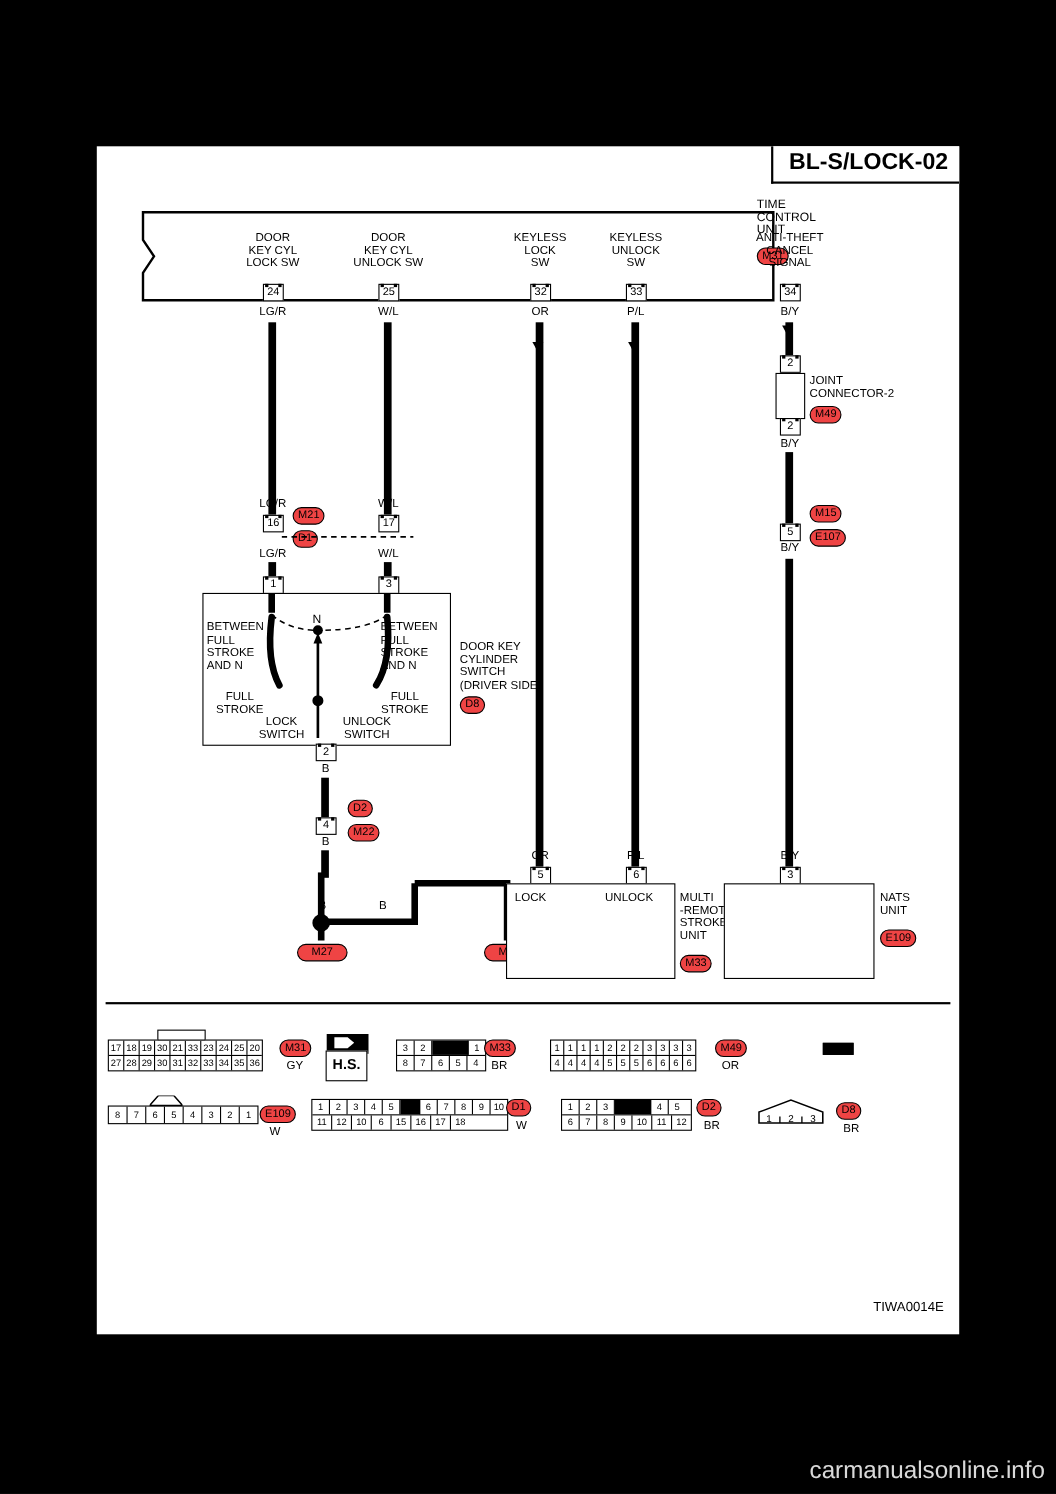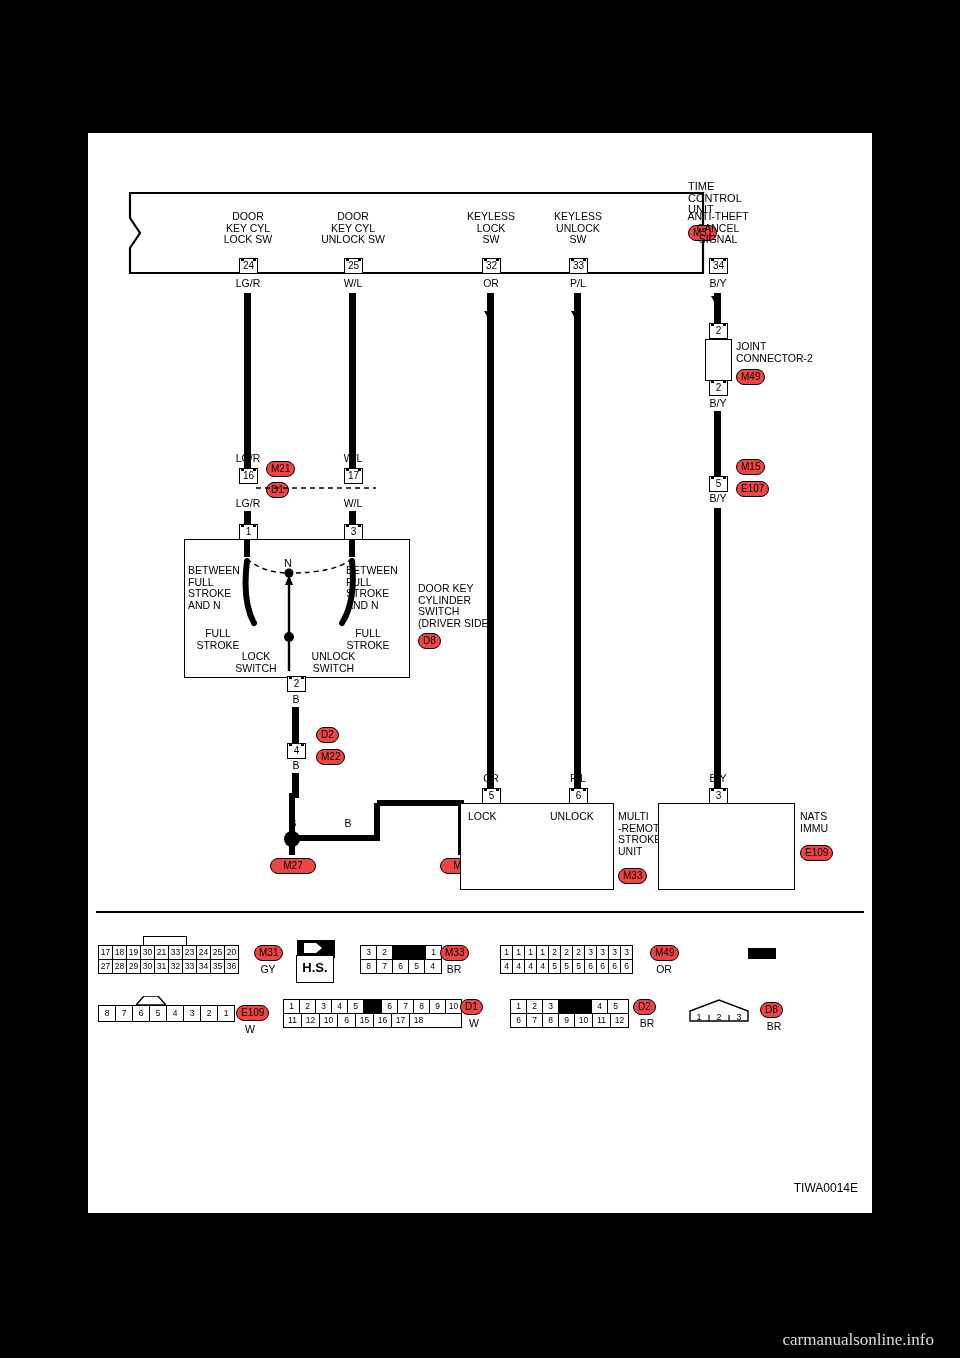--- a/index.html
+++ b/index.html
@@ -1,19 +1,19 @@
 <!DOCTYPE html>
 <html><head>
 <meta charset="utf-8">
 <style>
   html,body{margin:0;padding:0;background:#000;}
   body{width:960px;height:1358px;position:relative;font-family:"Liberation Sans",sans-serif;}
   .page{position:absolute;left:88px;top:133px;width:784px;height:1080px;background:#fff;}
   .titlebox{position:absolute;right:0;top:0;border:2px solid #000;border-right:none;border-top:none;padding:3px 10px 5px 14px;font-size:21px;font-weight:bold;background:#fff;}
-  .wm{position:absolute;right:26px;bottom:8px;color:#fff;font-size:17px;opacity:.85;font-family:Liberation Serif, serif;}
+  .wm{position:absolute;right:10px;bottom:8px;color:#fff;font-size:22px;opacity:.85;font-family:Liberation Sans, sans-serif;}
   .lbl{position:absolute;font-size:10.5px;line-height:11.5px;text-align:center;white-space:pre;}
   .lbl.left{text-align:left;}
   .vline{position:absolute;background:#000;}
   .pin{position:absolute;border:1.6px solid #000;background:#fff;font-size:10px;text-align:center;line-height:13px;width:17px;height:14px;}
   .pin:before{content:"";position:absolute;left:1px;top:-1px;width:3px;height:3px;background:#000;}
   .pin:after{content:"";position:absolute;right:1px;top:-1px;width:3px;height:3px;background:#000;}
   .oval{position:absolute;border:1.4px solid #000;border-radius:9px;background:#ef4444;font-size:10px;text-align:center;line-height:13px;height:14px;padding:0 4px;}
   .box{position:absolute;border:1.8px solid #000;background:#fff;}
   .conn{position:absolute;border:1.5px solid #000;background:#fff;display:flex;}
   .conn .cell{border-right:1px solid #000;font-size:8.5px;text-align:center;min-width:13px;line-height:13px;height:13px;}
@@ -24,20 +24,21 @@
   .cname{position:absolute;font-size:10.5px;line-height:12px;text-align:center;}
   .sep{position:absolute;background:#000;height:2px;}
   .arrow{position:absolute;width:0;height:0;border-left:5px solid transparent;border-right:5px solid transparent;border-top:9px solid #000;}
   .hs{position:absolute;border:1.6px solid #000;background:#fff;width:36px;height:26px;font-size:13px;font-weight:bold;text-align:center;line-height:34px;}
 </style>
 </head>
 <body>
 
 <div class="page">
 
+  <div class="titlebox">BL-S/LOCK-02</div>
 
   <svg width="784" height="120" style="position:absolute;left:0;top:50px">
     <path d="M 42 10 L 615 10 L 615 90 L 42 90 L 42 65 L 52 50 L 42 35 Z" fill="none" stroke="#000" stroke-width="2.2"></path>
   </svg>
 
   <div class="lbl" style="left:600px;top:48px;width:90px;text-align:left;font-size:11px;">TIME
 CONTROL
 UNIT</div>
   <div class="oval" style="left:600px;top:92px;">M31</div>
 
@@ -198,21 +199,21 @@
   <div class="lbl left" style="left:530px;top:678px;width:70px;">MULTI
 -REMOTE
 STROKE
 UNIT</div>
   <div class="oval" style="left:530px;top:735px;">M33</div>
 
   <div class="lbl" style="left:600px;top:640px;width:60px;">B/Y</div>
   <div class="pin" style="left:621px;top:655px;">3</div>
   <div class="box" style="left:570px;top:670px;width:135px;height:85px;"></div>
   <div class="lbl left" style="left:712px;top:678px;width:60px;">NATS
-IMMU</div>
+UNIT</div>
   <div class="oval" style="left:712px;top:712px;">E109</div>
 
   <div class="sep" style="left:8px;top:778px;width:768px;"></div>
 
   <div class="conn connrow" style="left:10px;top:812px;">
     <div class="crow">
       <div class="cell">17</div>
       <div class="cell">18</div>
       <div class="cell">19</div>
       <div class="cell">30</div>

